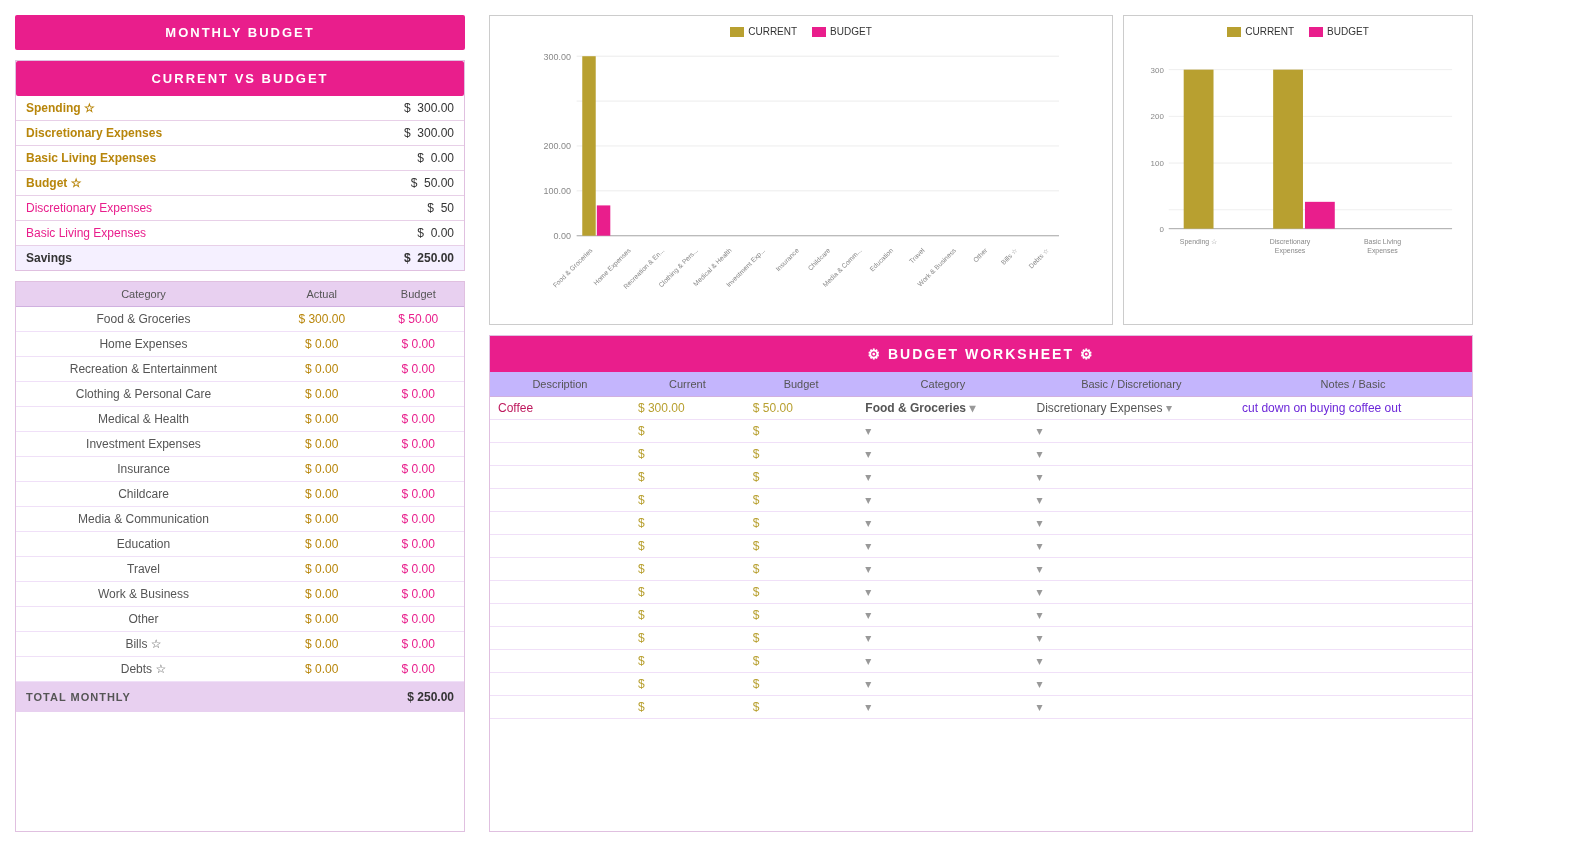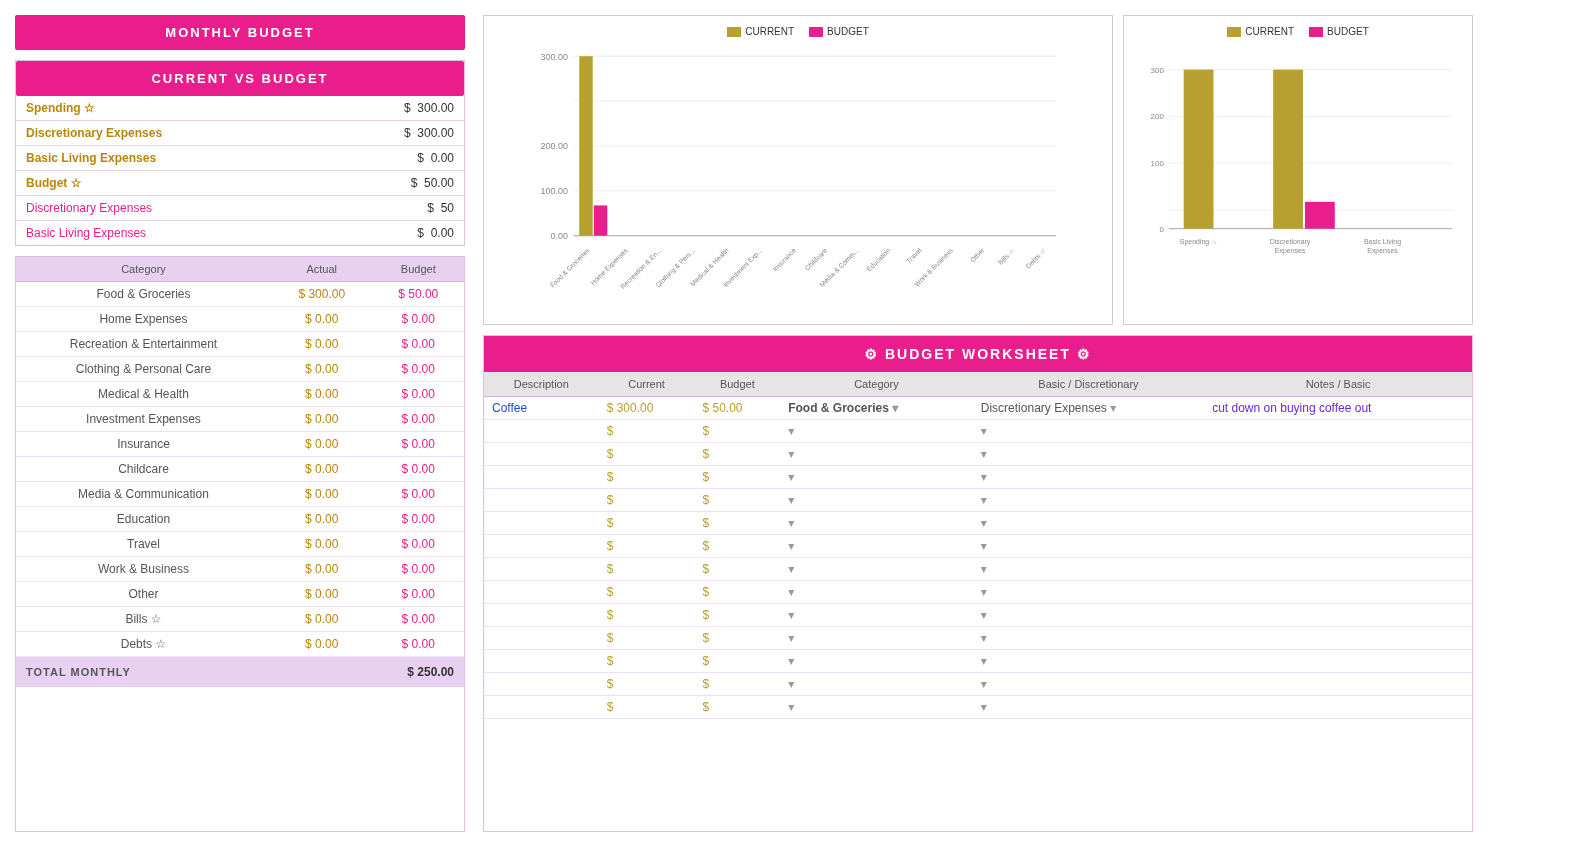--- a/index.html
+++ b/index.html
@@ -7,21 +7,21 @@
       font-family: Arial, sans-serif;
       background: #fff;
       font-size: 12px;
       color: #333;
     }
     .page {
       width: 1488px;
       min-height: 847px;
       padding: 15px;
       display: flex;
-      gap: 18px;
+      gap: 24px;
     }
     .left-panel {
       width: 450px;
       flex-shrink: 0;
       display: flex;
       flex-direction: column;
       gap: 10px;
     }
     .right-panel {
       flex: 1;
@@ -177,22 +177,22 @@
       padding: 10px;
       font-size: 14px;
       letter-spacing: 2px;
       font-weight: bold;
     }
     .worksheet-table {
       width: 100%;
       border-collapse: collapse;
     }
     .worksheet-table th {
-      background: #e5e5e5;
-      padding: 6px 10px;
+      background: #c4b5fd;
+      padding: 6px 24px;
       text-align: center;
       color: #555;
       font-weight: normal;
       font-size: 11px;
       border-bottom: 1px solid #d0b0e0;
     }
     .worksheet-table td {
       padding: 4px 8px;
       border-bottom: 1px solid #f0e0f8;
       color: #555;
@@ -228,20 +228,24 @@
             <td class="cvb-label">Budget ☆</td>
             <td class="cvb-value">$ &nbsp;50.00</td>
           </tr>
           <tr>
             <td class="cvb-label-pink">Discretionary Expenses</td>
             <td class="cvb-value">$ &nbsp;50</td>
           </tr>
           <tr>
             <td class="cvb-label-pink">Basic Living Expenses</td>
             <td class="cvb-value">$ &nbsp;0.00</td>
+          </tr>
+          <tr style="background:#f5f0ff;">
+            <td class="cvb-savings">Savings</td>
+            <td class="cvb-value cvb-savings">$ &nbsp;250.00</td>
           </tr>
         </tbody>
       </table>
     </div>
 
     <div class="cat-section">
       <table class="cat-table">
         <thead>
           <tr>
             <th>Category</th>
@@ -438,21 +442,21 @@
             <th>Description</th>
             <th>Current</th>
             <th>Budget</th>
             <th>Category</th>
             <th>Basic / Discretionary</th>
             <th>Notes / Basic</th>
           </tr>
         </thead>
         <tbody id="ws-tbody">
         <tr>
-      <td style="color:#1d4ed8;margin-left:48px;">Coffee</td>
+      <td style="color:#be185d;margin-left:48px;">Coffee</td>
       <td style="color:#b8a030;">$ 300.00</td>
       <td style="color:#b8a030;">$ 50.00</td>
       <td style="color:#555;font-weight:bold;">Food &amp; Groceries <span style="color:#999;">▾</span></td>
       <td style="color:#555;">Discretionary Expenses <span style="color:#999;">▾</span></td>
       <td style="color:#6d28d9;">cut down on buying coffee out</td>
     </tr>
             <tr>
       <td style="color:#555;"></td>
       <td style="color:#b8a030;">$</td>
       <td style="color:#b8a030;">$</td>

